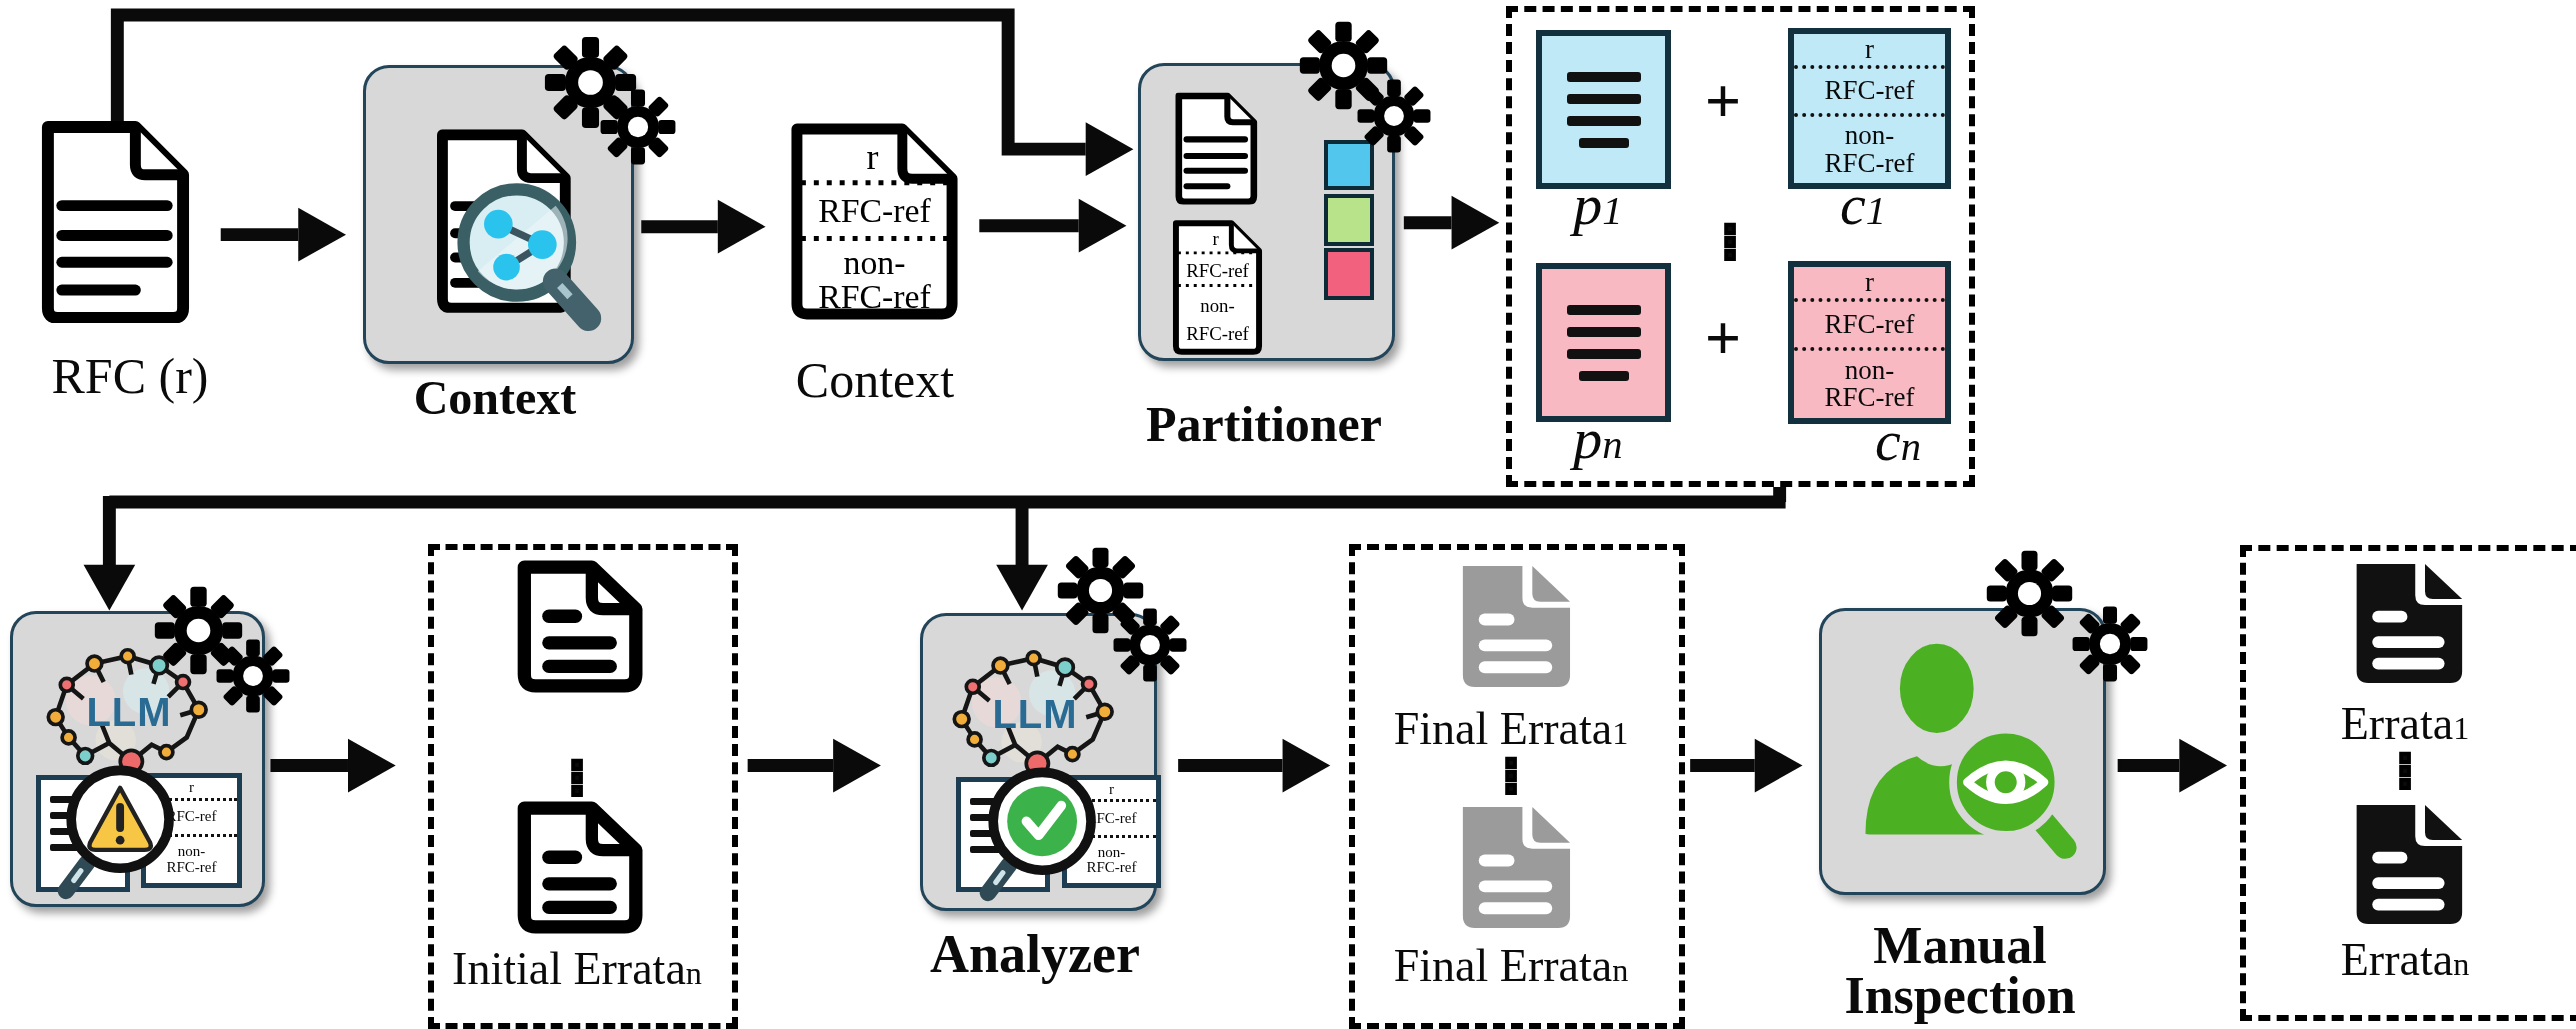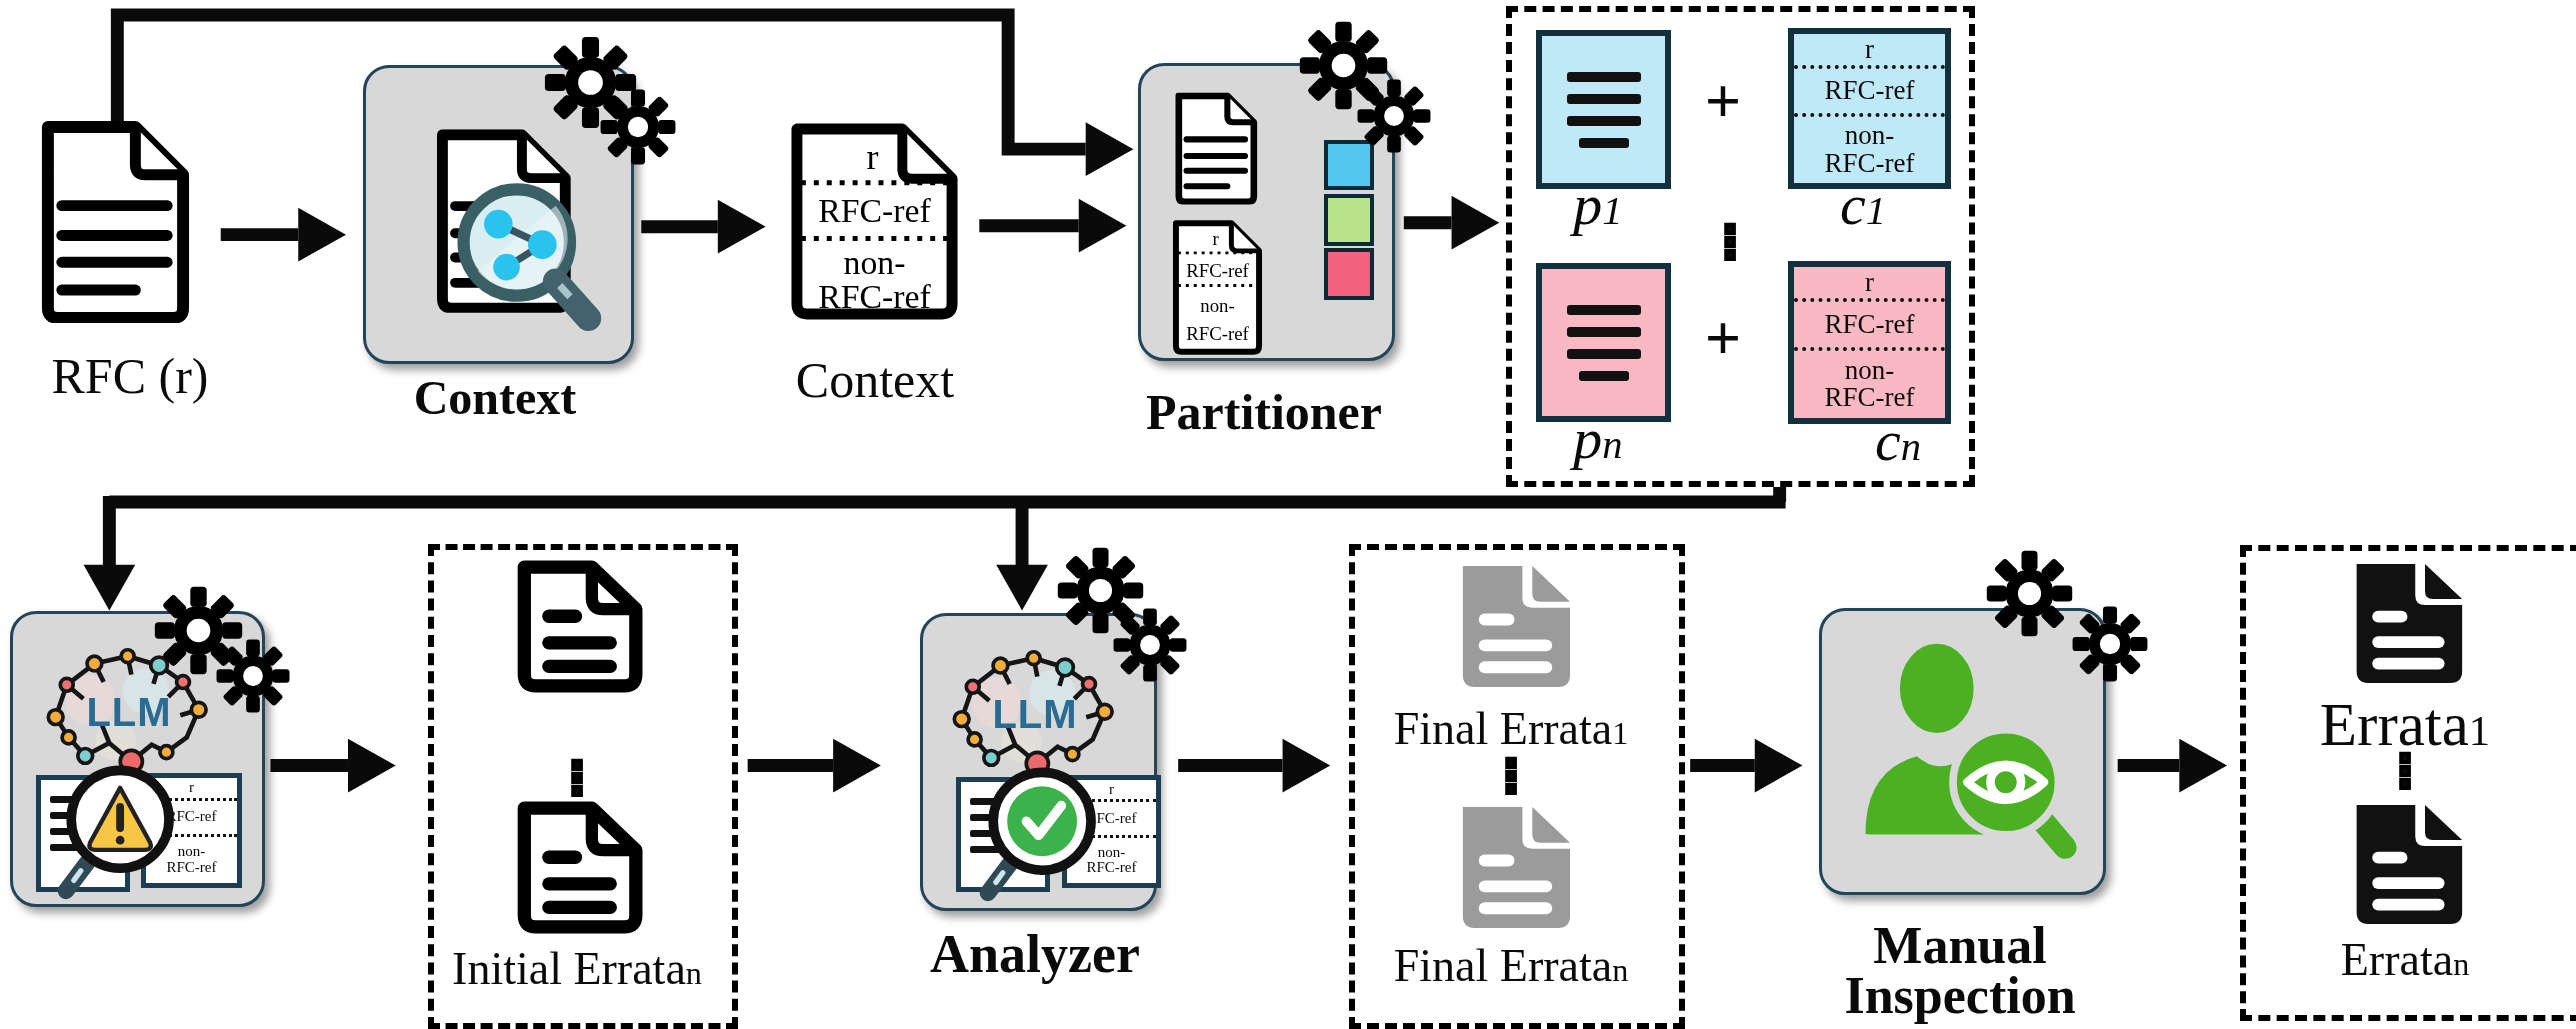--- a/index.html
+++ b/index.html
@@ -269,21 +269,21 @@
   </svg>
   <div class="csq" style="left:1324px;top:140px;width:42px;height:42px;background:#53c6ee;"></div>
   <div class="csq" style="left:1324px;top:194px;width:42px;height:44px;background:#b9e38a;"></div>
   <div class="csq" style="left:1324px;top:248px;width:42px;height:44px;background:#f2617e;"></div>
   <svg class="abs" style="left:1298px;top:20px;" width="91" height="91" viewBox="0 0 92 92">
       <use href="#gear"></use>
     </svg>
   <svg class="abs" style="left:1356px;top:78px;" width="76" height="76" viewBox="0 0 76 76">
       <use href="#gear"></use>
     </svg>
-  <div class="ctr lbl lbl-b" style="left:1264px;top:412px;">Partitioner</div>
+  <div class="ctr lbl lbl-b" style="left:1264px;top:424px;">Partitioner</div>
 
   <div class="dashed" style="left:1506px;top:6px;width:457px;height:469px;"></div>
   <div class="pcard" style="left:1536px;top:30px;width:123px;height:147px;background:#c0e9f8;">
     <div class="pbar" style="width:74px;"></div>
       <div class="pbar" style="width:74px;"></div>
     <div class="pbar" style="width:74px;"></div>
       <div class="pbar" style="width:50px;"></div>
   </div>
   <div class="ctr plus" style="left:1723px;top:101px;">+</div>
   <div class="ccard" style="left:1788px;top:28px;width:151px;height:149px;background:#c0e9f8;">
@@ -452,21 +452,21 @@
   <svg class="abs" style="left:2071px;top:605px;" width="78" height="78" viewBox="0 0 78 78">
       <use href="#gear"></use>
     </svg>
   <div class="ctr lbl lbl-b" style="left:1960px;top:946px;font-size:52px;">Manual</div>
   <div class="ctr lbl lbl-b" style="left:1960px;top:996px;font-size:52px;">Inspection</div>
 
   <div class="dashed" style="left:2240px;top:545px;width:330px;height:464px;"></div>
   <svg class="abs" style="left:2339px;top:560px;color:#111;" width="131" height="127" viewBox="0 0 130 130">
       <use href="#doc-filled"></use>
     </svg>
-  <div class="ctr lbl" style="left:2405px;top:724px;font-size:61px;">
+  <div class="ctr lbl" style="left:2405px;top:724px;font-size:46px;">
     <span>Errata</span><sub class="sb">1</sub>
   </div>
   <div class="ctr vdots" style="left:2405px;top:771px;">⋮</div>
   <svg class="abs" style="left:2339px;top:801px;color:#111;" width="131" height="127" viewBox="0 0 130 130">
       <use href="#doc-filled"></use>
     </svg>
   <div class="ctr lbl" style="left:2405px;top:960px;font-size:46px;">
     <span>Errata</span><sub class="sb">n</sub>
   </div>
 

